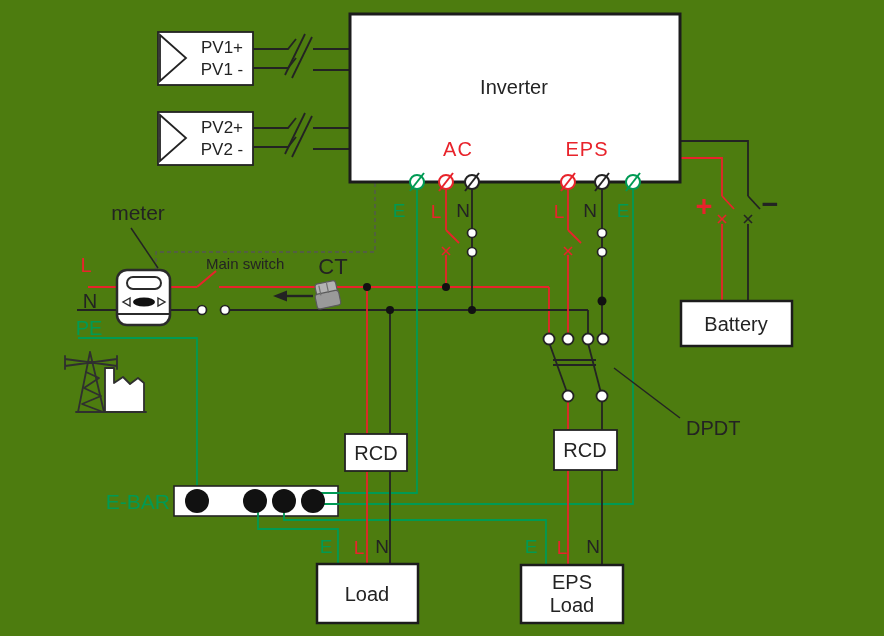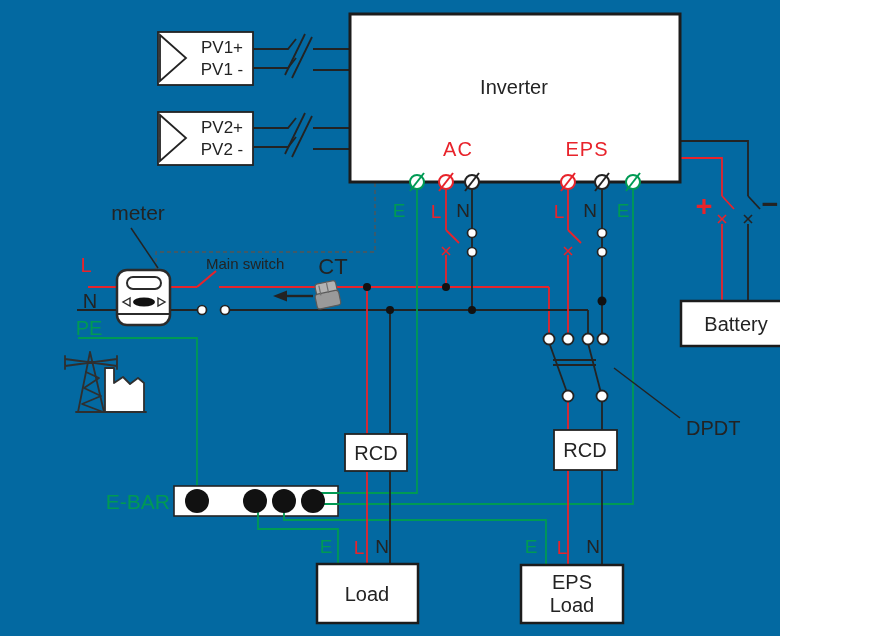--- a/index.html
+++ b/index.html
@@ -1,16 +1,16 @@
 <!DOCTYPE html>
 <html><head>
 <meta charset="utf-8">
 <style>
   html,body{margin:0;padding:0;background:#ffffff;}
-  #stage{position:relative;width:780px;height:636px;background:#0369a1;overflow:hidden;
+  #stage{position:relative;width:884px;height:636px;background:#4d7c0f;overflow:hidden;
          font-family:"Liberation Sans", sans-serif;}
   svg text{font-family:"Liberation Sans", sans-serif;}
   .t-black{fill:#232323;}
   .t-red{fill:#e8232b;}
   .t-green{fill:#009a54;}
 </style>
 </head>
 <body>
 
 <div id="stage">

